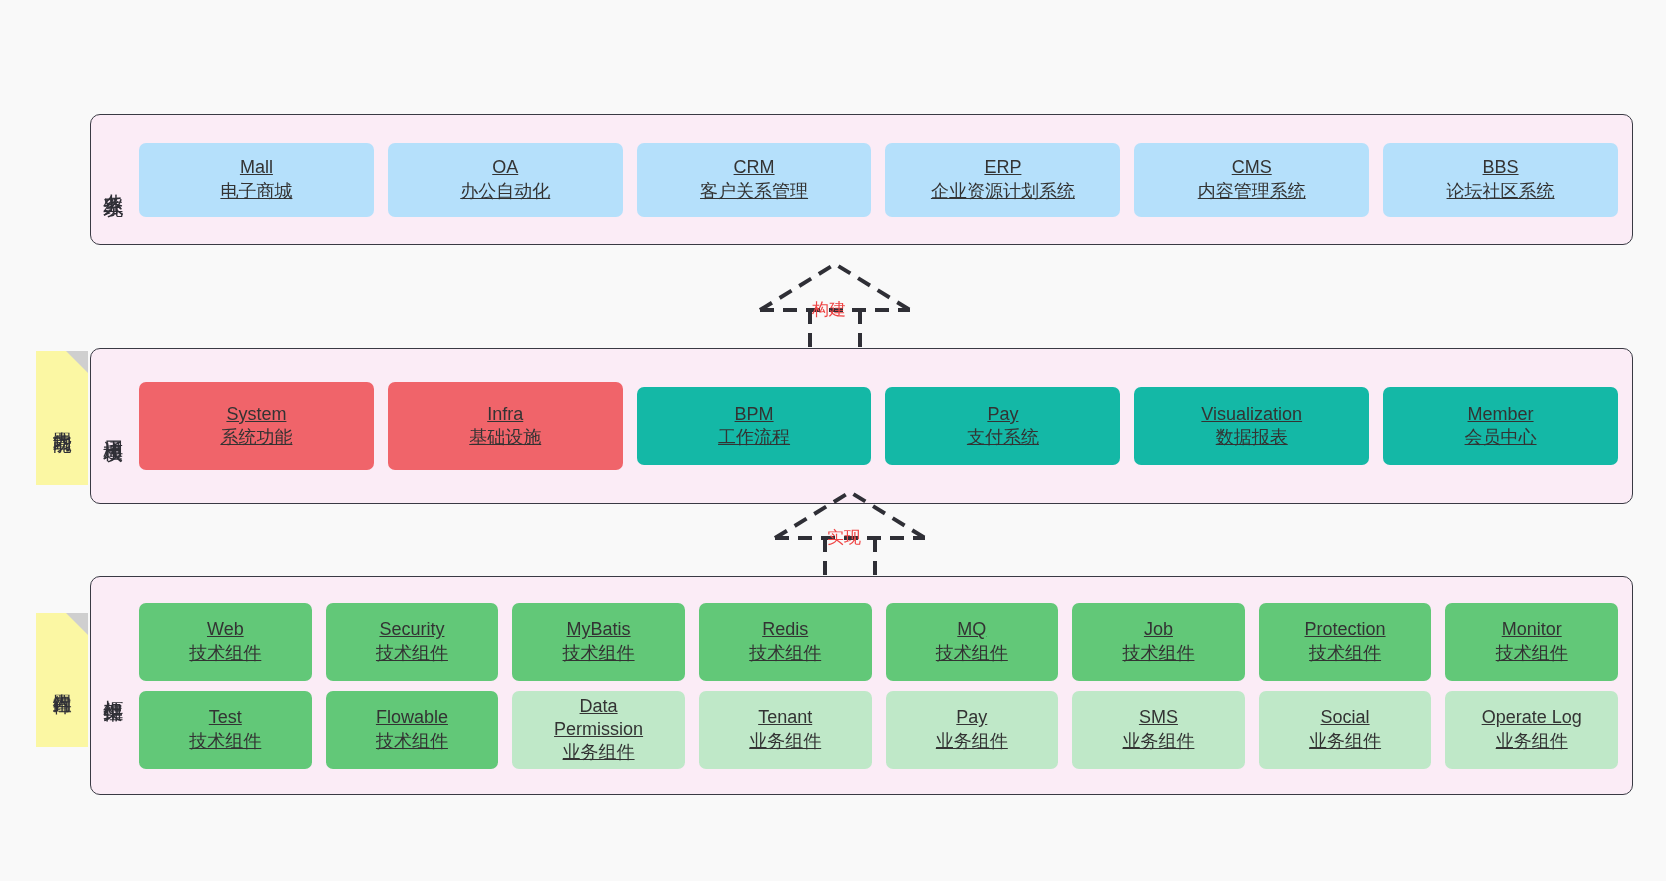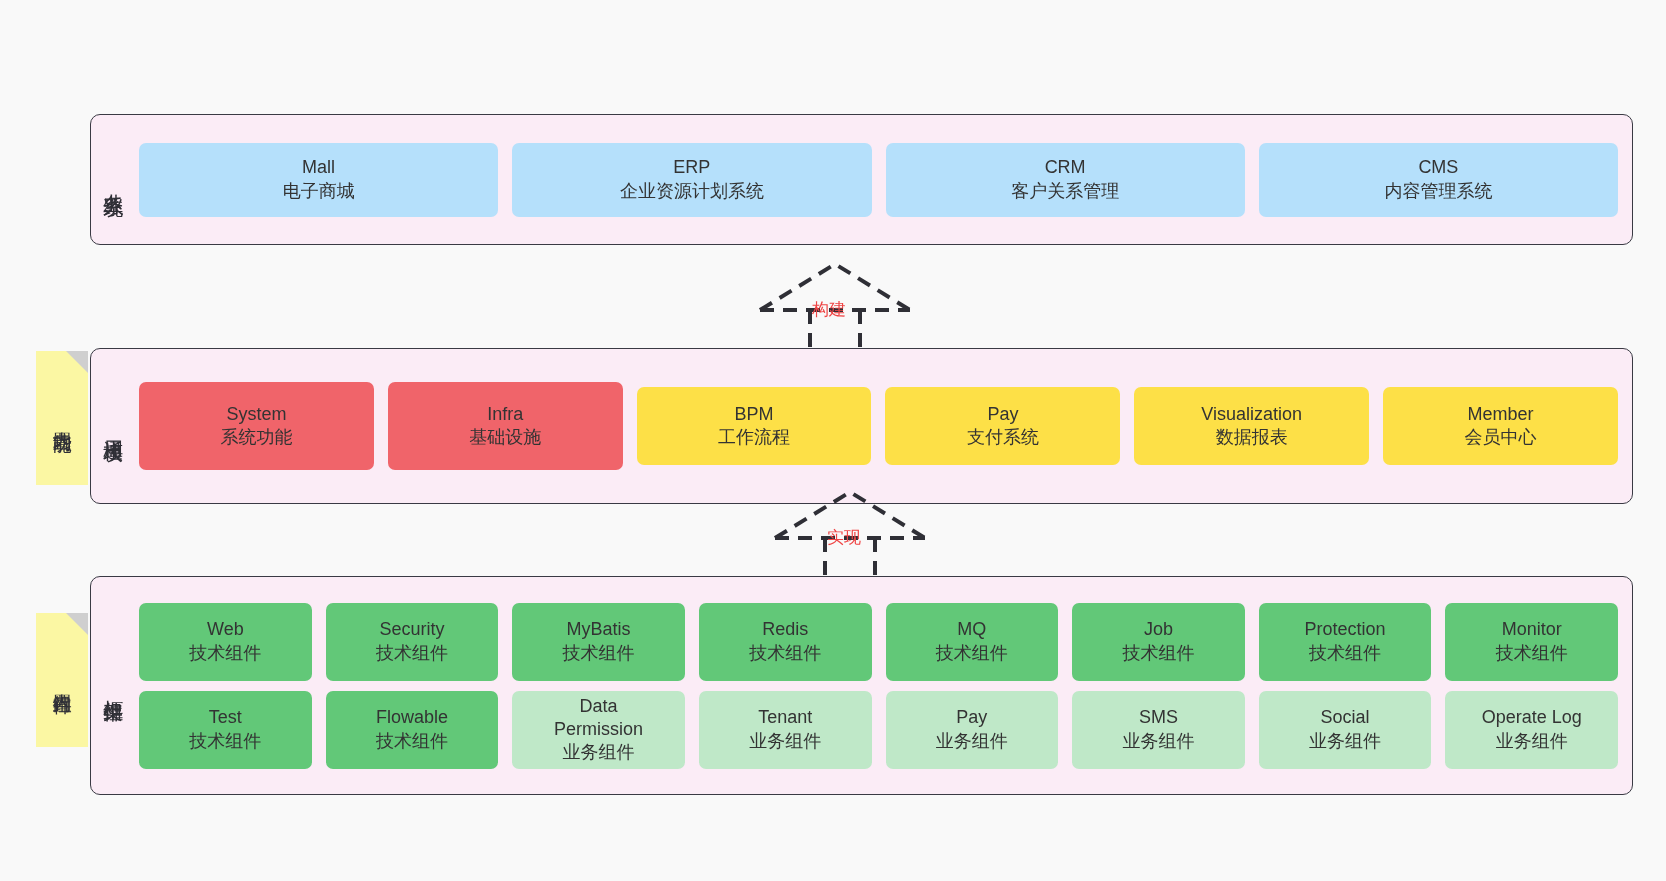--- a/index.html
+++ b/index.html
@@ -37,20 +37,21 @@
     letter-spacing:1px;
     white-space:nowrap;
     user-select:none;
   }
   .panel-body{
     flex:1 1 auto;
     display:flex;
     align-items:center;
     padding:0 14px 0 4px;
     gap:14px;
+    text-decoration:underline;
   }
   .panel-body.two-rows{
     flex-direction:column;
     justify-content:center;
     gap:10px;
     padding:12px 14px 12px 4px;
   }
   .row{display:flex;gap:14px;width:100%;align-items:stretch;}
 
   
@@ -66,21 +67,21 @@
     line-height:1.28;
     color:#333333;
     box-sizing:border-box;
     padding:6px 4px;
     user-select:none;
   }
   .node .ln{display:block;white-space:nowrap;}
   .node .ln.wrap{white-space:normal;}
   .biz{background:#b5e0fb;height:74px;}
   .mod-strong{background:#f0646a;height:88px;}
-  .mod-soft{background:#fde047;height:78px;}
+  .mod-soft{background:#14b8a6;height:78px;}
   .fw-strong{background:#62c878;height:78px;}
   .fw-soft{background:#bfe8c8;height:78px;}
 
   
   .note{
     position:absolute;
     background:#fbf7a3;
     box-sizing:border-box;
     display:flex;
     align-items:center;
@@ -122,30 +123,38 @@
 <div class="canvas">
 
   <div class="panel" id="panel-business" style="left:90px;top:114px;width:1543px;height:131px;">
     <div class="panel-title">业务系统</div>
     <div class="panel-body">
       <div class="node biz">
         <span class="ln">Mall</span>
         <span class="ln">电子商城</span>
       </div>
       <div class="node biz">
+        <span class="ln">OA</span>
+        <span class="ln">办公自动化</span>
+      </div>
+      <div class="node biz">
+        <span class="ln">CRM</span>
+        <span class="ln">客户关系管理</span>
+      </div>
+      <div class="node biz">
         <span class="ln">ERP</span>
         <span class="ln">企业资源计划系统</span>
       </div>
       <div class="node biz">
-        <span class="ln">CRM</span>
-        <span class="ln">客户关系管理</span>
-      </div>
-      <div class="node biz">
         <span class="ln">CMS</span>
         <span class="ln">内容管理系统</span>
+      </div>
+      <div class="node biz">
+        <span class="ln">BBS</span>
+        <span class="ln">论坛社区系统</span>
       </div>
     </div>
   </div>
 
   <div class="arrow" style="left:750px;top:258px;width:170px;height:90px;">
     <svg width="170" height="90" viewBox="0 0 170 90">
 
       <path d="M 10 52 L 85 6 L 160 52" fill="none" stroke="#2f2f36" stroke-width="4" stroke-dasharray="14,9" stroke-linecap="butt"></path>
       <path d="M 10 52 L 160 52" fill="none" stroke="#2f2f36" stroke-width="4" stroke-dasharray="14,9" stroke-linecap="butt"></path>
 

